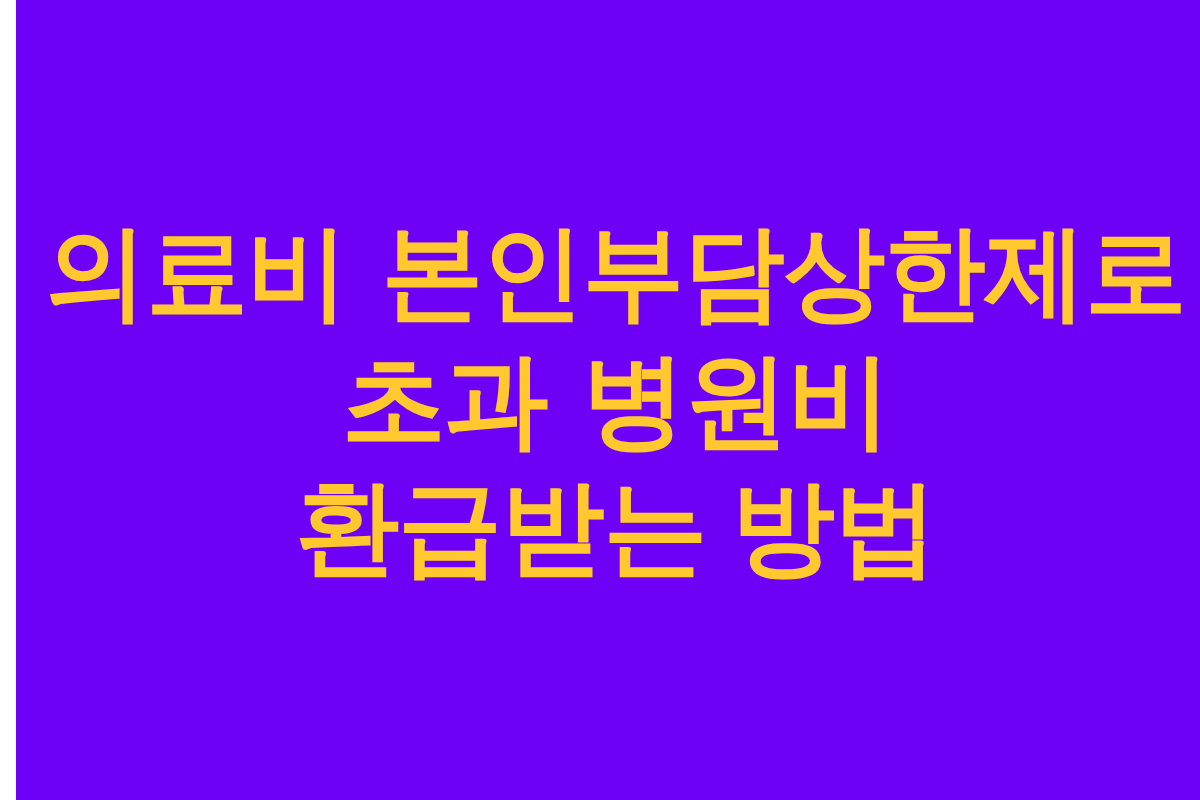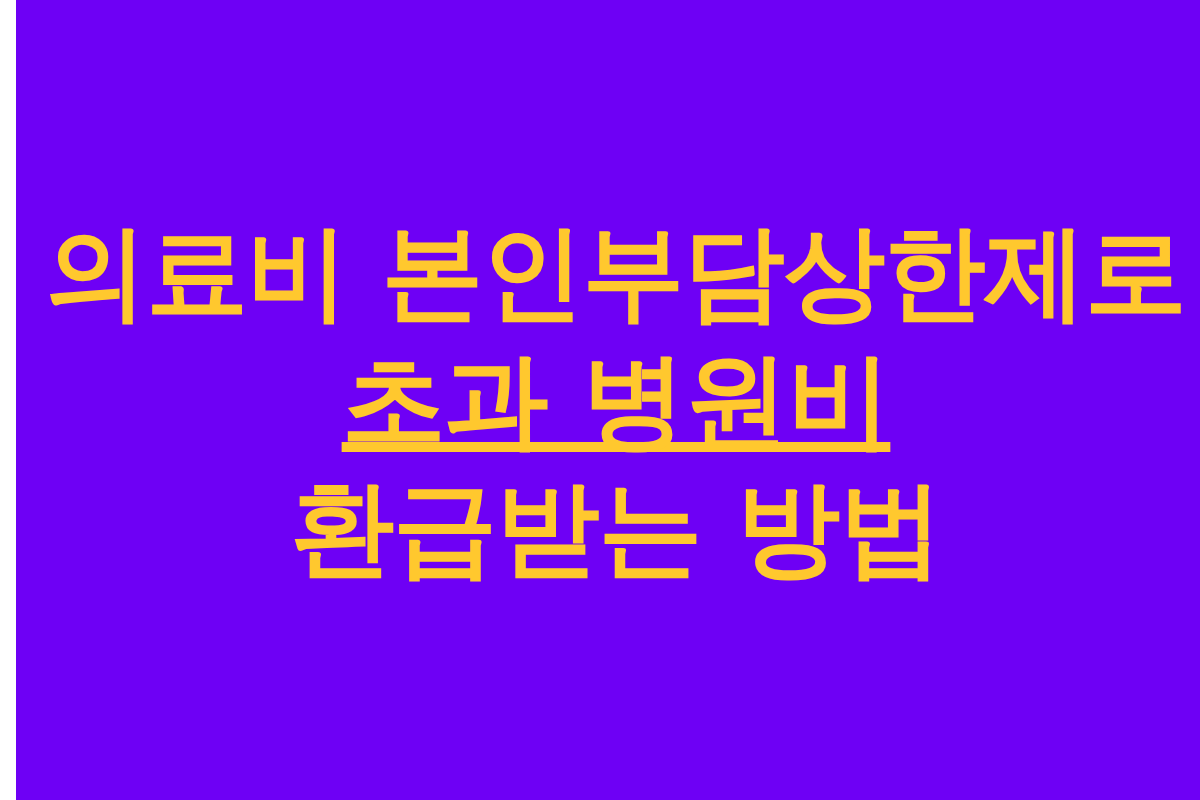--- a/index.html
+++ b/index.html
@@ -51,22 +51,22 @@
     padding: 0;
     -webkit-font-smoothing: none;
   }
 
   
   .headline-line.line-1 {
     font-size: 104px;
     transform: scaleX(1.0);
     transform-origin: center;
   }
-  .headline-line.line-2 { font-size: 104px; text-decoration: underline; }
-  .headline-line.line-3 { font-size: 104px; }
+  .headline-line.line-2 { font-size: 104px; }
+  .headline-line.line-3 { font-size: 104px; font-family: Liberation Serif, serif; }
 </style>
 </head>
 <body>
 
 <div class="poster" style="background: rgb(110, 0, 245); margin-left: 16px;">
 
   <div class="headline">
 
     <span class="headline-line line-1" style="color: rgb(255, 200, 46); transform: scaleX(0.978344);">의료비 본인부담상한제로</span>
 

